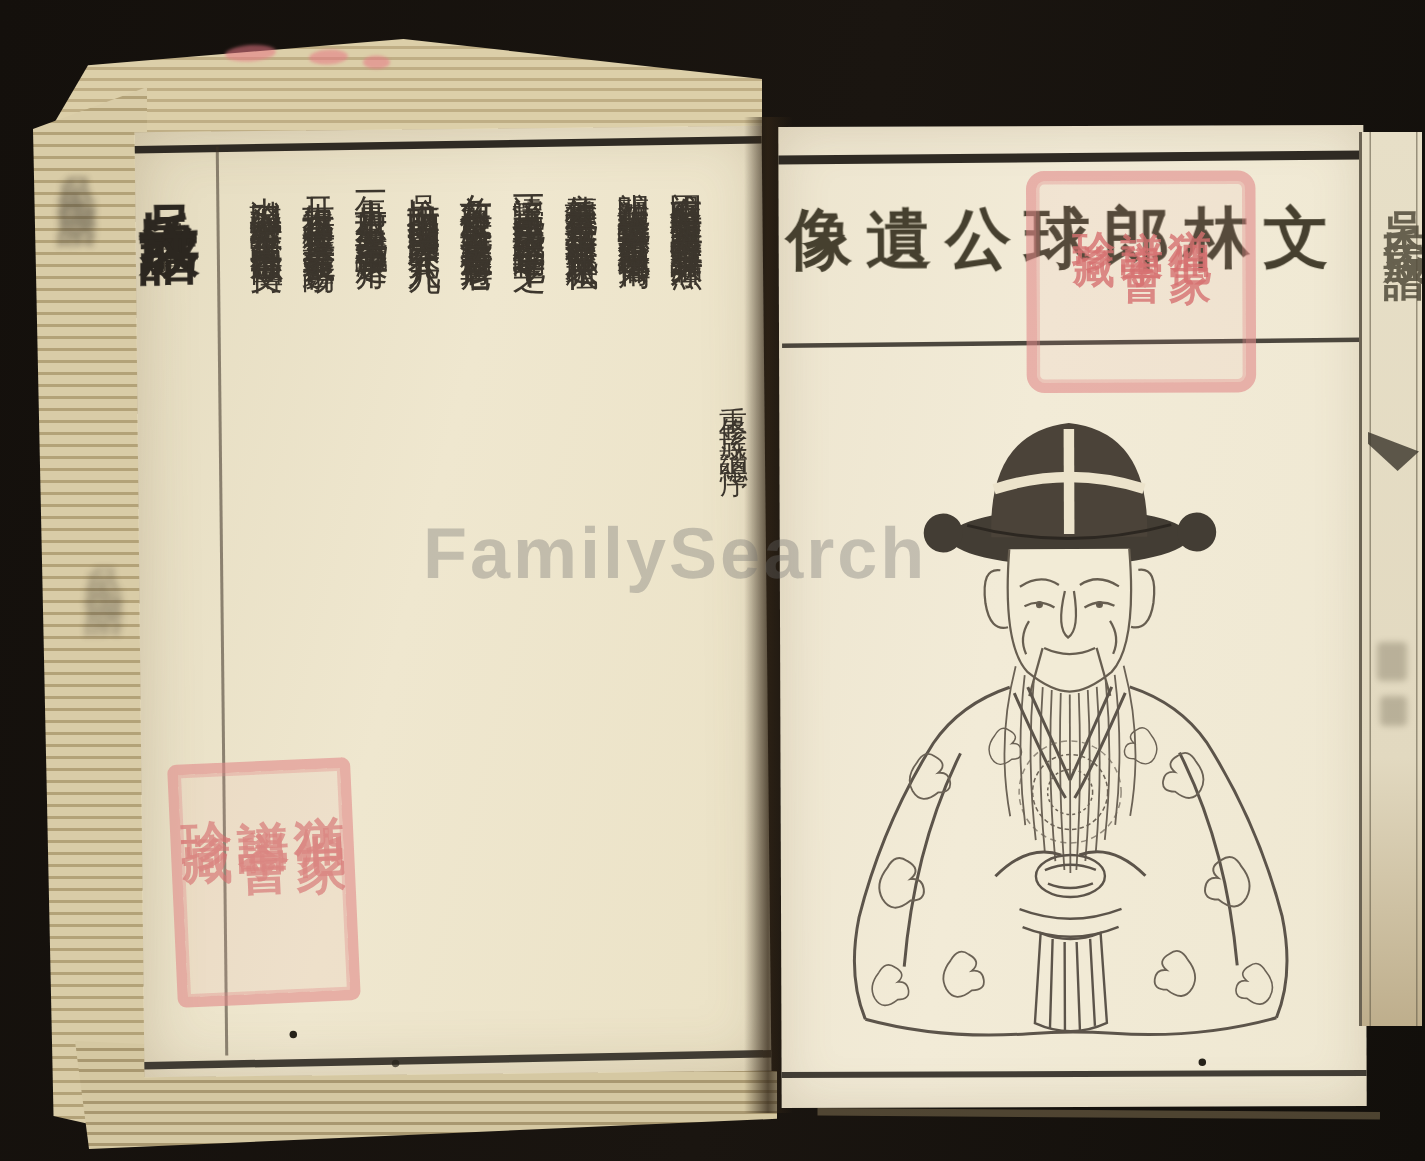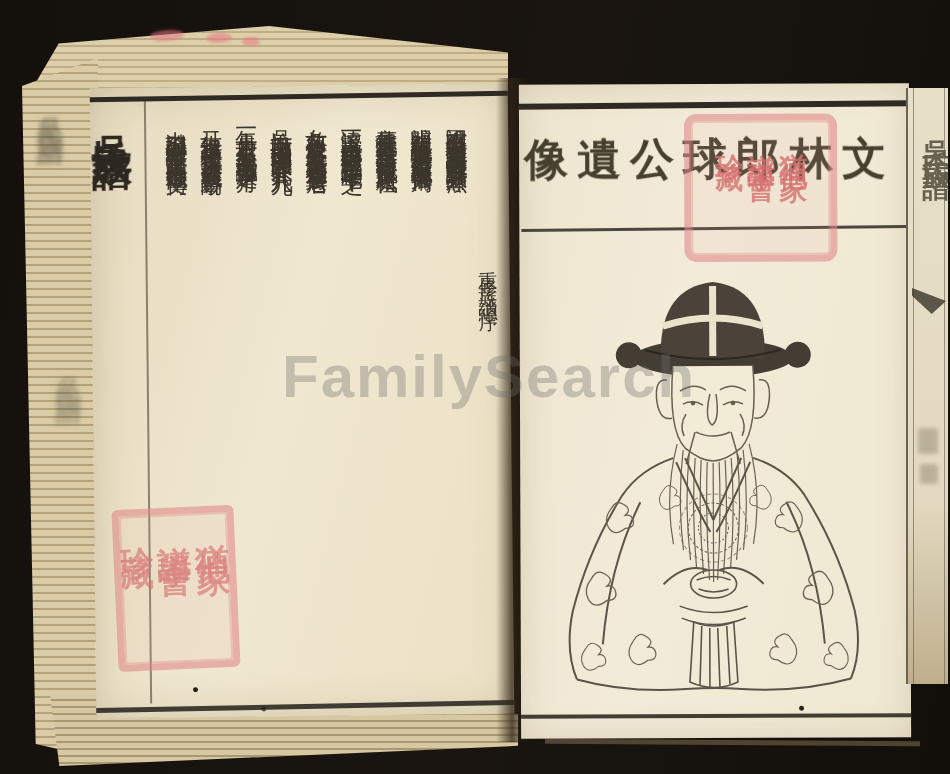--- a/index.html
+++ b/index.html
@@ -74,21 +74,21 @@
     border-left:2px solid #6b6353;}
   .edge-strip .vline{position:absolute;top:0;width:1px;height:100%;background:rgba(100,92,72,.6);}
   .edge-title{position:absolute;left:9px;top:30px;writing-mode:vertical-rl;font-size:28px;
     font-weight:bold;color:#524c3b;letter-spacing:10px;opacity:.85;filter:blur(.4px);}
   .fishtail{position:absolute;left:4px;top:200px;width:34px;height:26px;background:#3a342a;
     clip-path:polygon(0 0,100% 50%,58% 100%,0 30%);opacity:.8;}
   .edge-blob{position:absolute;background:#6d6550;filter:blur(2px);opacity:.35;border-radius:3px;}
 
   
   .watermark{left:282px;top:342px;font-family:"Liberation Sans",sans-serif;font-weight:bold;
-    font-size:60px;letter-spacing:2px;color:rgba(108,108,108,.34);z-index:9;}
+    font-size:48px;letter-spacing:2px;color:rgba(108,108,108,.34);z-index:9;}
   .ink-dot{width:5px;height:5px;border-radius:50%;background:#262219;}
 </style>
 </head>
 <body>
 
 <div id="photo">
 
   <div class="abs top-edge"></div>
   <div class="abs pink-smudge" style="left:150px;top:30px;width:34px;height:11px;transform:rotate(-4deg);"></div>
   <div class="abs pink-smudge" style="left:206px;top:33px;width:26px;height:10px;transform:rotate(-3deg);"></div>

